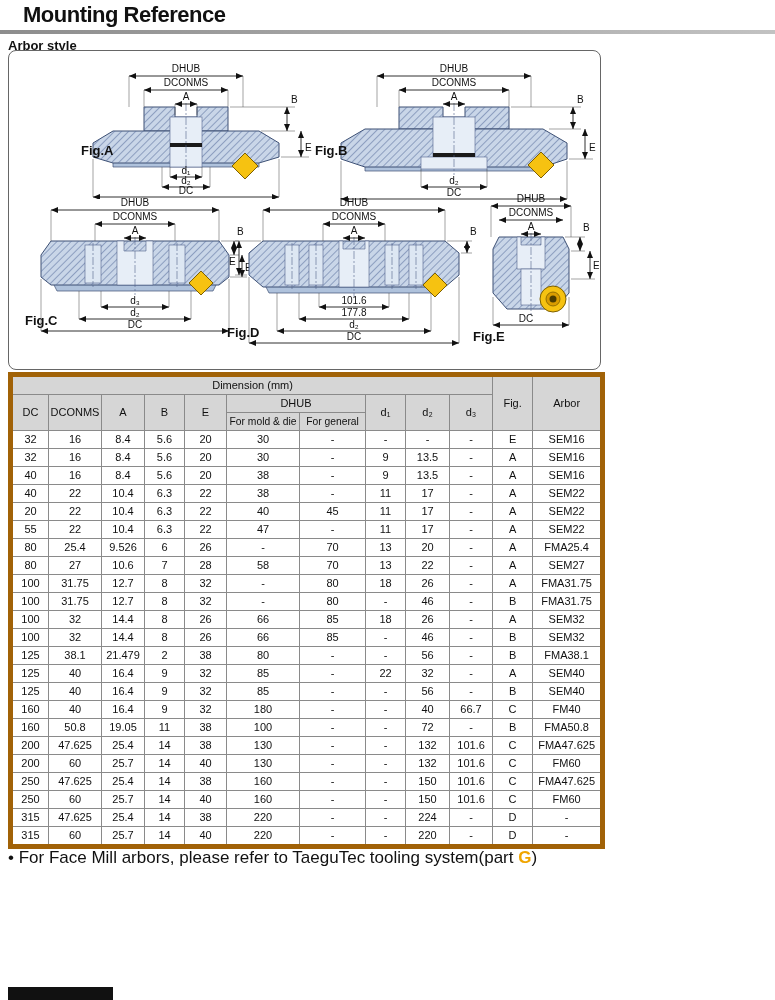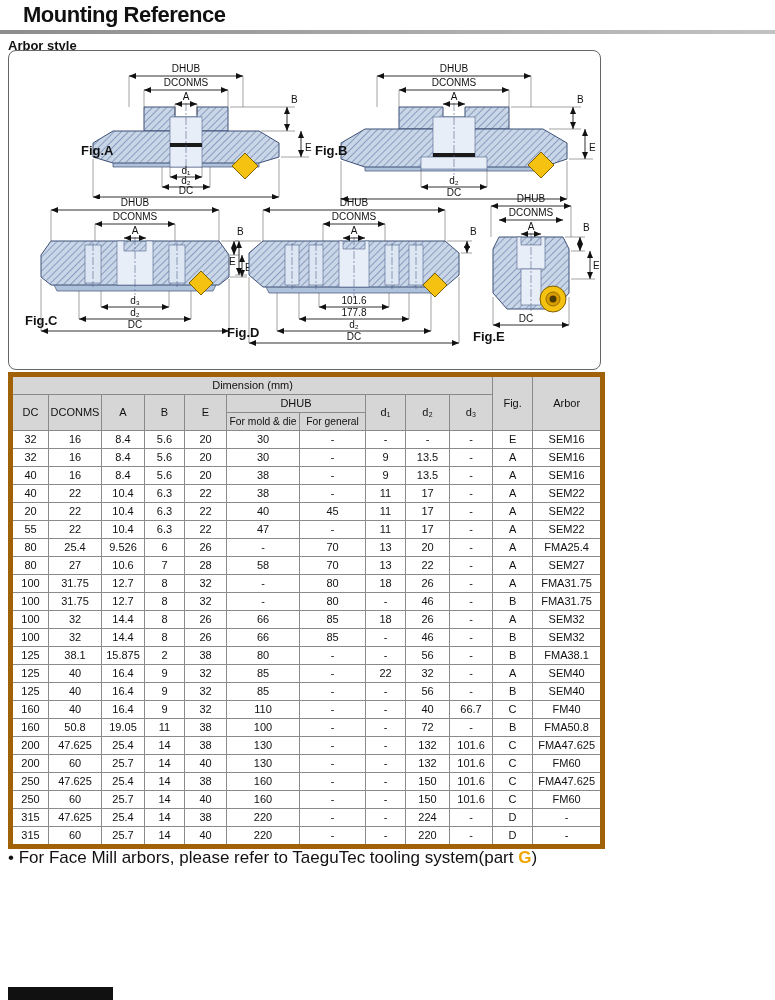--- a/index.html
+++ b/index.html
@@ -471,21 +471,21 @@
         <td>85</td>
         <td>-</td>
         <td>46</td>
         <td>-</td>
         <td>B</td>
         <td>SEM32</td>
       </tr>
       <tr>
         <td>125</td>
         <td>38.1</td>
-        <td>15.875</td>
+        <td>21.479</td>
         <td>2</td>
         <td>38</td>
         <td>80</td>
         <td>-</td>
         <td>-</td>
         <td>56</td>
         <td>-</td>
         <td>B</td>
         <td>FMA38.1</td>
       </tr>
@@ -516,21 +516,21 @@
         <td>-</td>
         <td>B</td>
         <td>SEM40</td>
       </tr>
       <tr>
         <td>160</td>
         <td>40</td>
         <td>16.4</td>
         <td>9</td>
         <td>32</td>
-        <td>110</td>
+        <td>180</td>
         <td>-</td>
         <td>-</td>
         <td>40</td>
         <td>66.7</td>
         <td>C</td>
         <td>FM40</td>
       </tr>
       <tr>
         <td>160</td>
         <td>50.8</td>

